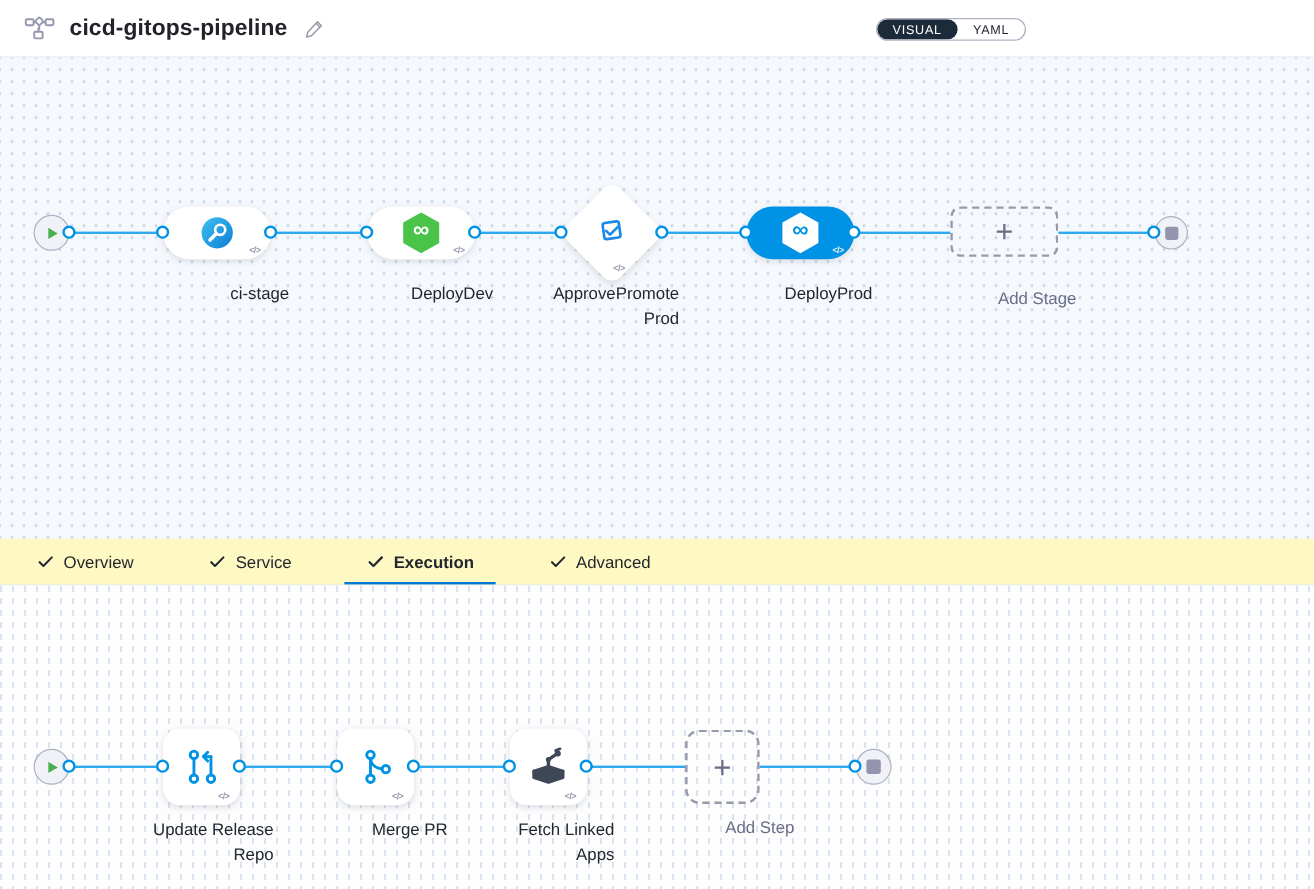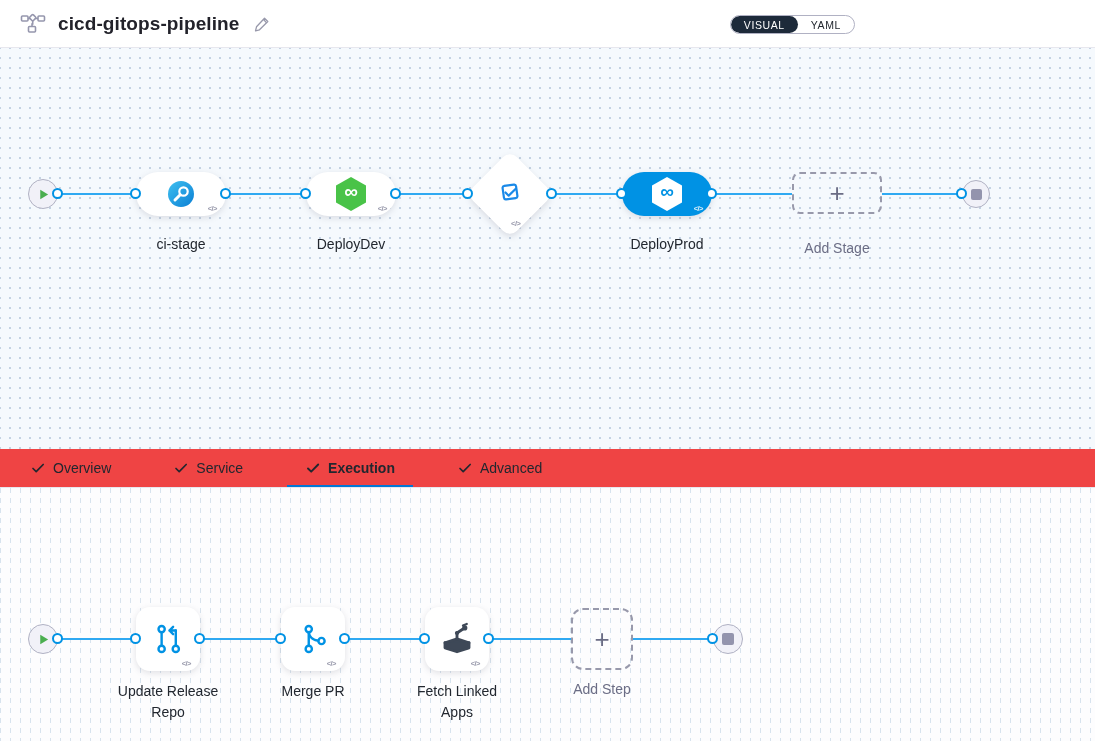--- a/index.html
+++ b/index.html
@@ -83,34 +83,34 @@
   .add-node .plus { font-size:26px; font-weight:300; color:#6b6d85; line-height:1; }
 
   .code-badge {
     position:absolute; right:9px; bottom:3px; font-size:7.5px;
     color:#9899ab; letter-spacing:-.5px; font-weight:700;
   }
   .code-badge.on-blue { color:rgba(255,255,255,.85); }
   .diamond-node .code-badge { transform:rotate(-45deg); right:2px; bottom:10px; }
 
   .node-label {
-    position:absolute; font-size:14px; color:#22272f; text-align:center;
+    position:absolute; font-size:14px; color:#22272f; text-align:right;
     line-height:21px; overflow-wrap:anywhere; z-index:5;
   }
   .node-label.muted { color:#6b6d85; }
 
   .hex-icon { position:relative; width:34px; height:36px; display:flex; align-items:center; justify-content:center; }
   .hex-icon .inf {
     position:absolute; font-size:19px; font-weight:700; line-height:1;
     top:48%; left:50%; transform:translate(-50%,-56%);
   }
 
   
   .tabbar {
-    height:39px; background:#ef4444; border-bottom:1px solid #e7e7ee;
+    height:39px; background:#fef9c3; border-bottom:1px solid #e7e7ee;
     display:flex; align-items:stretch; padding-left:28px; gap:58px;
     position:relative;
   }
   .tab {
     display:flex; align-items:center; gap:7px; cursor:pointer;
     font-size:14px; color:#22272f; position:relative; padding:0 2px;
   }
   .tab.active { font-weight:700; }
   .tab.active::after {
     content:""; position:absolute; left:-16px; right:-16px; bottom:0;
@@ -214,20 +214,21 @@
   <div class="port" style="left:300px;top:140px"></div>
   <div class="port" style="left:390px;top:140px"></div>
   <div class="port" style="left:462px;top:140px"></div>
   <div class="port" style="left:546px;top:140px"></div>
   <div class="port" style="left:616px;top:140px"></div>
   <div class="port" style="left:706px;top:140px"></div>
   <div class="port" style="left:956px;top:140px"></div>
 
   <div class="node-label" style="left:121px;top:186px;width:120px">ci-stage</div>
   <div class="node-label" style="left:291px;top:186px;width:120px">DeployDev</div>
+  <div class="node-label" style="left:454px;top:186px;width:112px">ApprovePromoteProd</div>
   <div class="node-label" style="left:607px;top:186px;width:120px">DeployProd</div>
   <div class="node-label muted" style="left:777px;top:190px;width:120px">Add Stage</div>
 </div>
 
 <div class="tabbar">
   <div class="tab">
     <svg class="tab-icon" viewBox="0 0 16 16" fill="none" stroke="#22272f" stroke-width="1.7" stroke-linecap="round" stroke-linejoin="round">
         <path d="M3 8.5 l3.2 3.2 L13.2 4.5"></path>
       </svg>
     <span>Overview</span>

